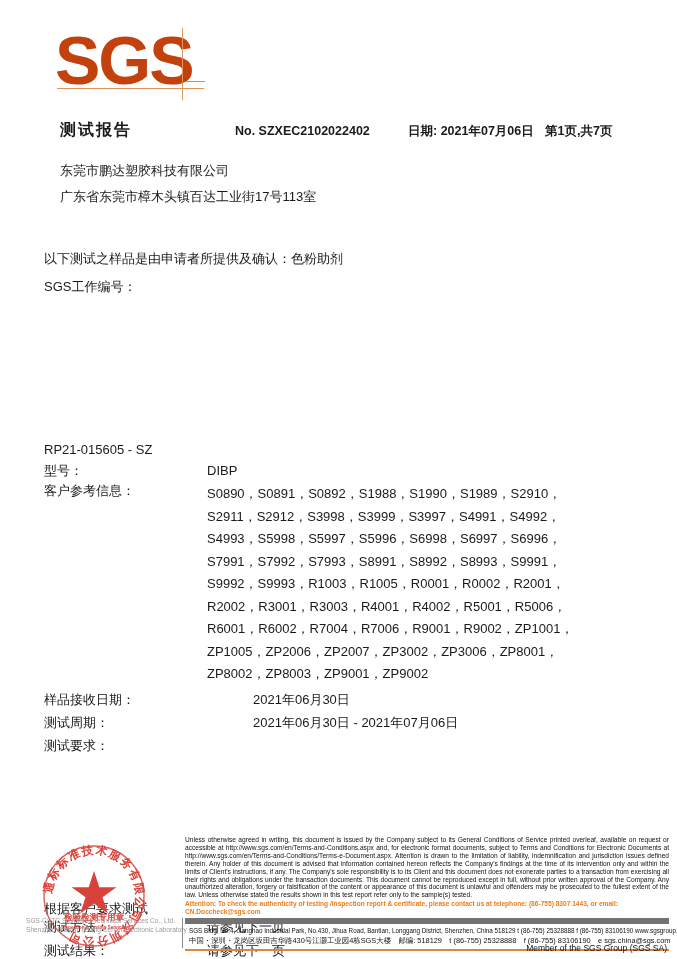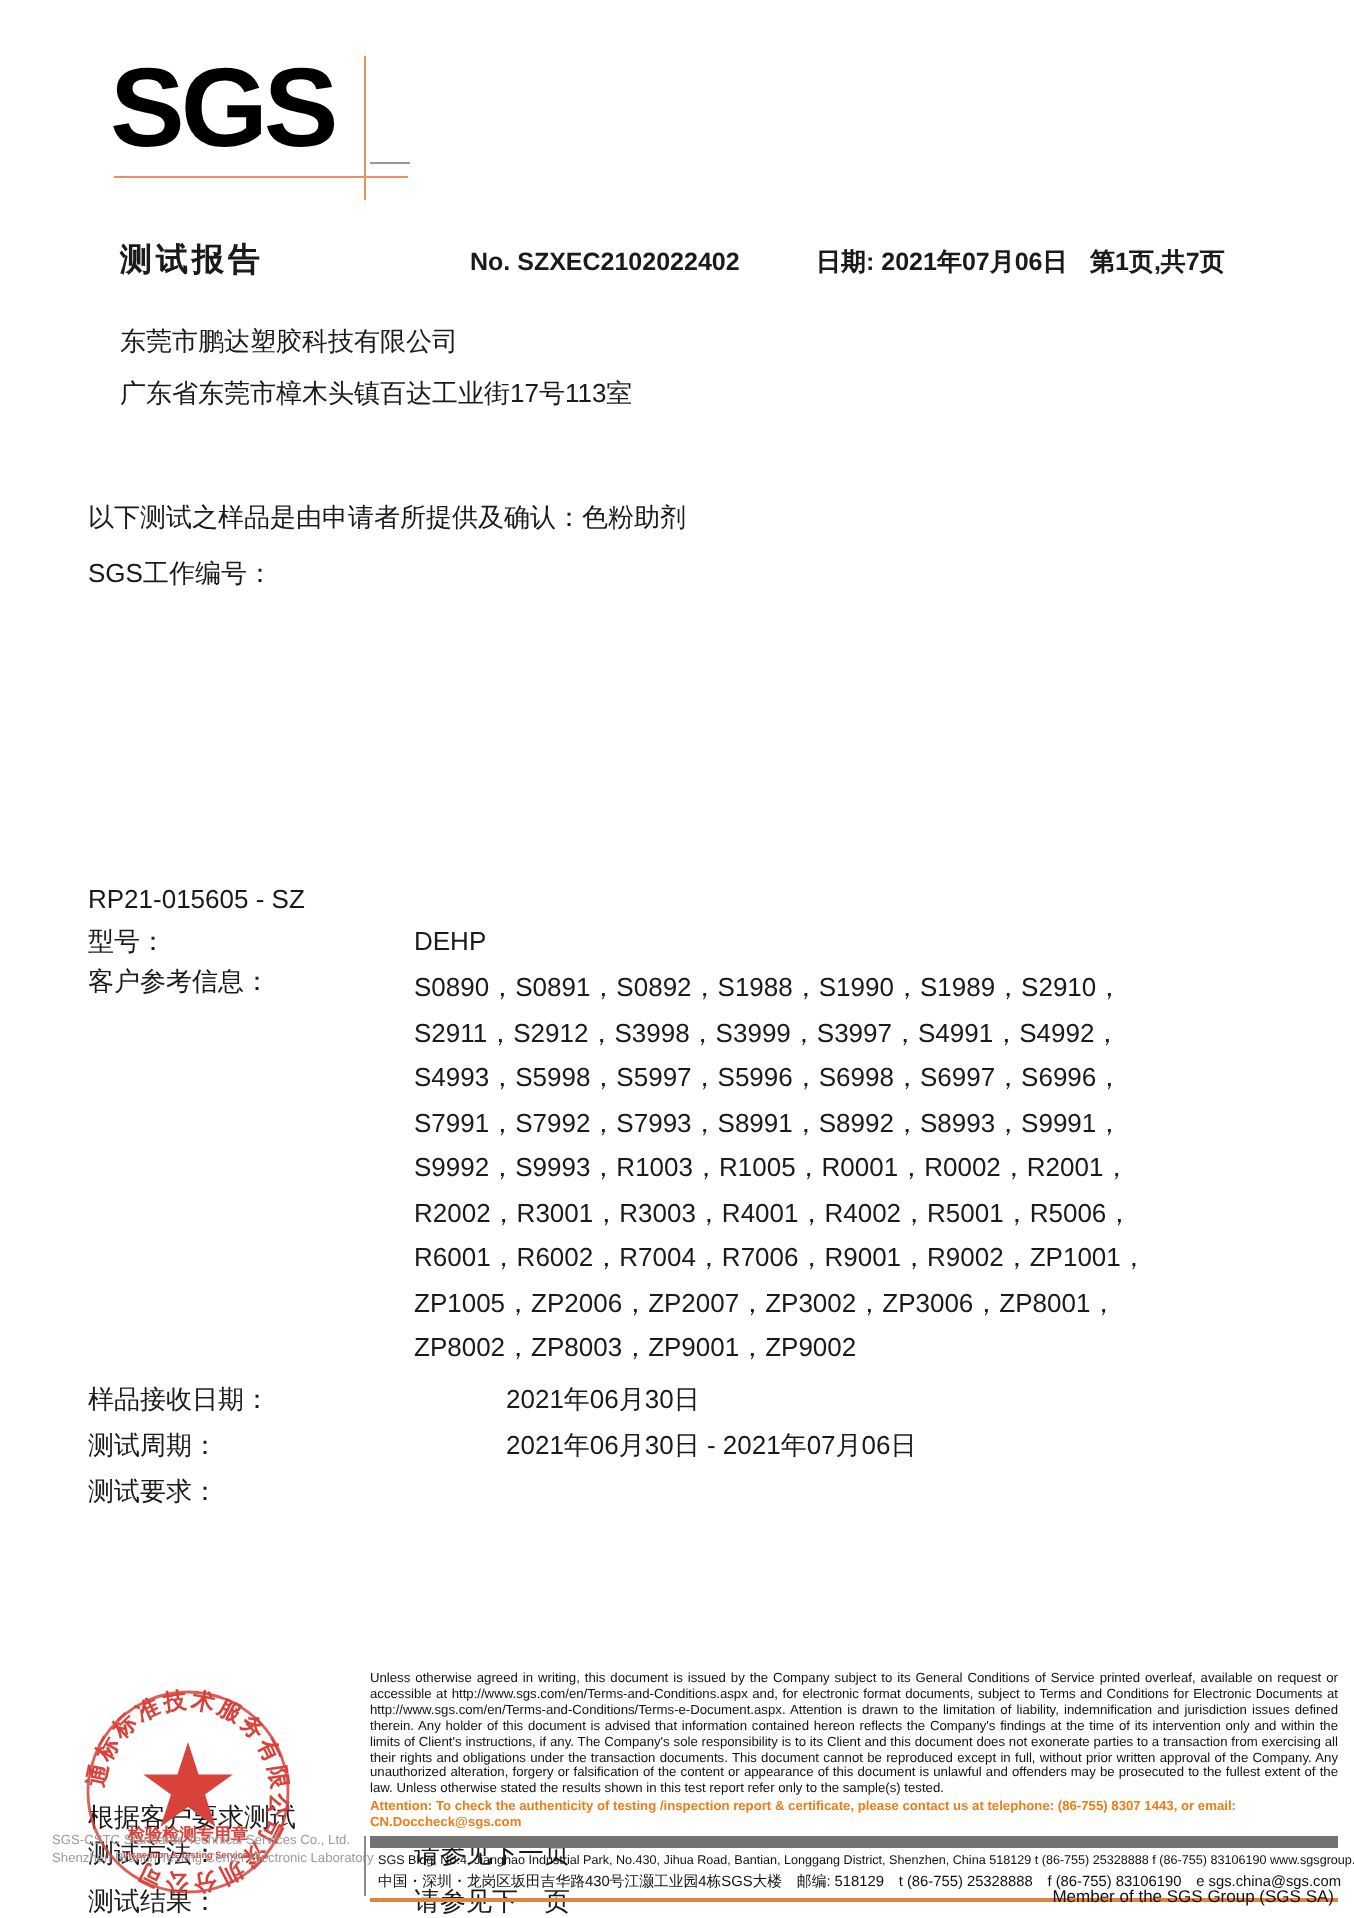--- a/index.html
+++ b/index.html
@@ -1,21 +1,21 @@
 <!DOCTYPE html>
 <html><head>
 <meta charset="utf-8">
 <style>
   html,body{margin:0;padding:0;background:#ffffff;}
   body{font-family:"Liberation Sans","DejaVu Sans",sans-serif;color:#1a1a1a;}
   .page{position:relative;width:677px;height:959px;background:#fff;overflow:hidden;}
 
   
-  .logo-sgs{position:absolute;left:55px;top:26px;font-size:56px;font-weight:800;
-    letter-spacing:-2px;color:#000000;line-height:1;}
+  .logo-sgs{position:absolute;left:55px;top:26px;font-size:68px;font-weight:800;
+    letter-spacing:-2px;color:#c2410c;line-height:1;}
   .crosshair-v{position:absolute;left:182px;top:28px;width:1px;height:72px;background:#e29а5f;background:#e2945a;}
   .crosshair-h{position:absolute;left:57px;top:88px;width:147px;height:1px;background:#e2945a;}
   .logo-underline{position:absolute;left:185px;top:81px;width:20px;height:1px;background:#9a9a9a;}
 
   
   .title-row{position:absolute;left:60px;top:120px;right:8px;display:flex;align-items:baseline;}
   .title-row .title{font-size:16px;font-weight:700;width:175px;letter-spacing:2px;}
   .title-row .report-no{font-size:12.5px;font-weight:600;width:173px;}
   .title-row .date{font-size:12.5px;font-weight:600;width:137px;}
   .title-row .page-no{font-size:12.5px;font-weight:600;}
@@ -76,21 +76,21 @@
   <div class="content">
     <div class="intro">以下测试之样品是由申请者所提供及确认：色粉助剂</div>
 
     <div class="frow mb6">
       <span class="lbl">SGS工作编号：</span>
       <span class="val">RP21-015605 - SZ</span>
     </div>
 
     <div class="frow mb5">
       <span class="lbl">型号：</span>
-      <span class="val">DEHP</span>
+      <span class="val">DIBP</span>
     </div>
 
     <div class="frow ref-block">
       <span class="lbl">客户参考信息：</span>
       <span class="val ref-lines">
         <div>S0890，S0891，S0892，S1988，S1990，S1989，S2910，</div>
         <div>S2911，S2912，S3998，S3999，S3997，S4991，S4992，</div>
         <div>S4993，S5998，S5997，S5996，S6998，S6997，S6996，</div>
         <div>S7991，S7992，S7993，S8991，S8992，S8993，S9991，</div>
         <div>S9992，S9993，R1003，R1005，R0001，R0002，R2001，</div>

